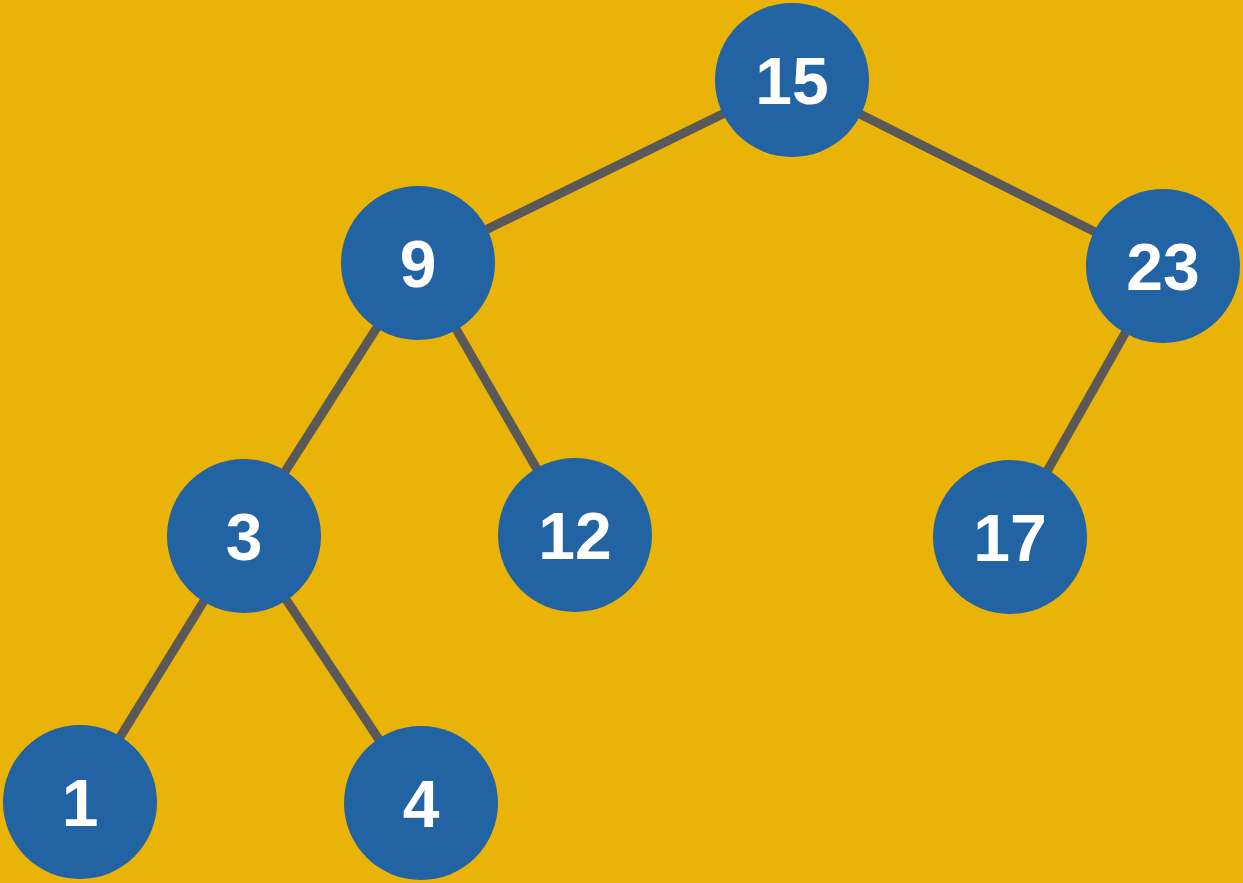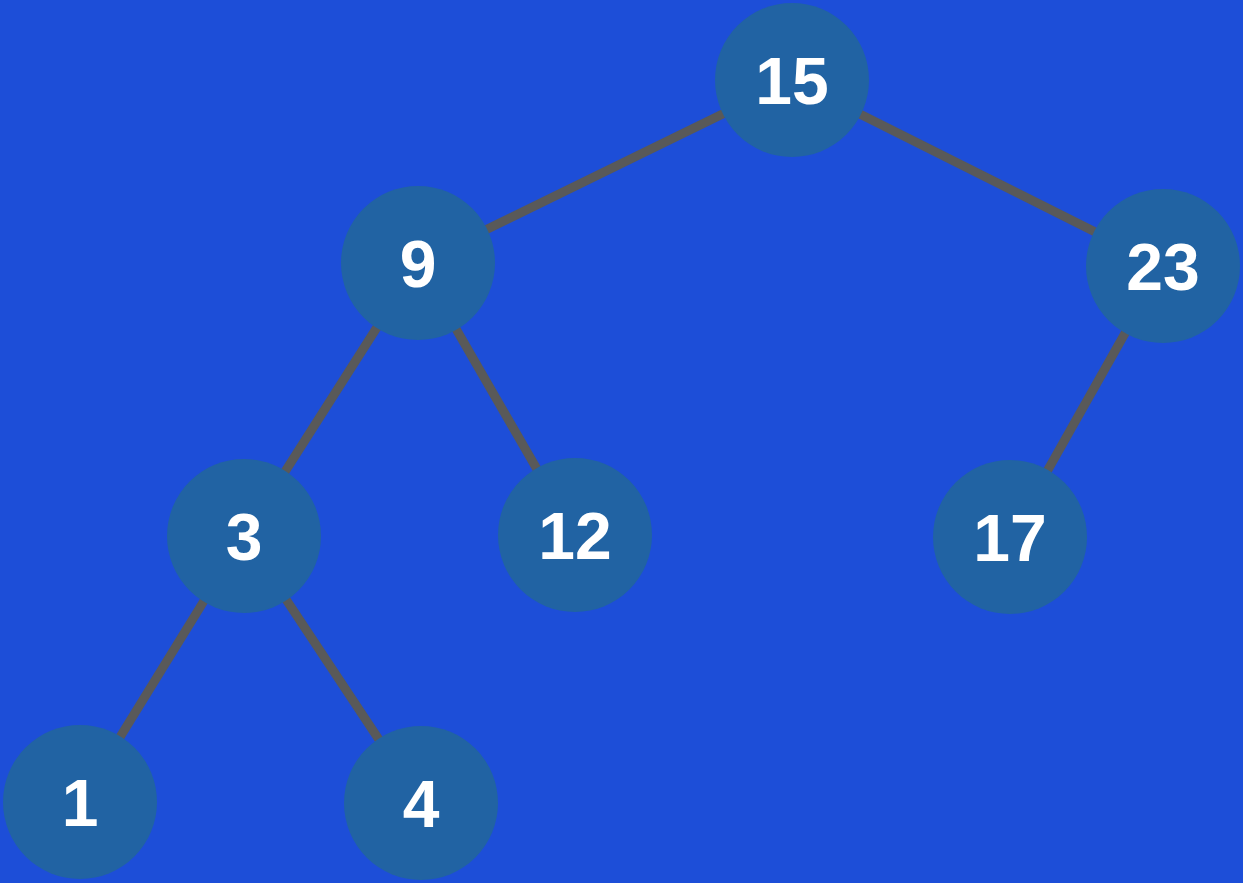--- a/index.html
+++ b/index.html
@@ -8,21 +8,21 @@
     background: #000000;
     width: 1243px;
     height: 883px;
     overflow: hidden;
     font-family: "Liberation Sans", sans-serif;
   }
   #stage {
     position: relative;
     width: 1243px;
     height: 883px;
-    background: #1d4ed8;
+    background: #eab308;
   }
   svg { display: block; }
   .node-label {
     font-family: "Liberation Sans", sans-serif;
     font-weight: 700;
     font-size: 66px;
     fill: #ffffff;
     text-anchor: middle;
   }
 </style>

